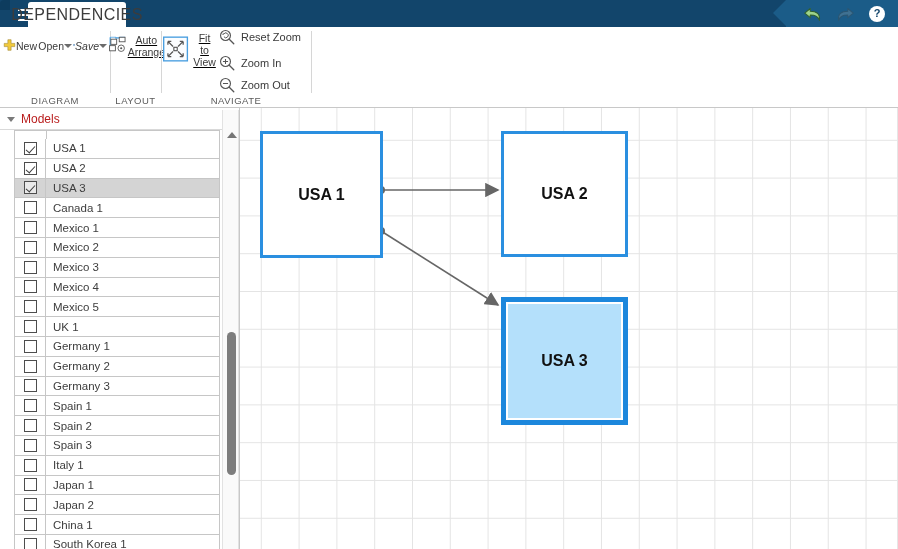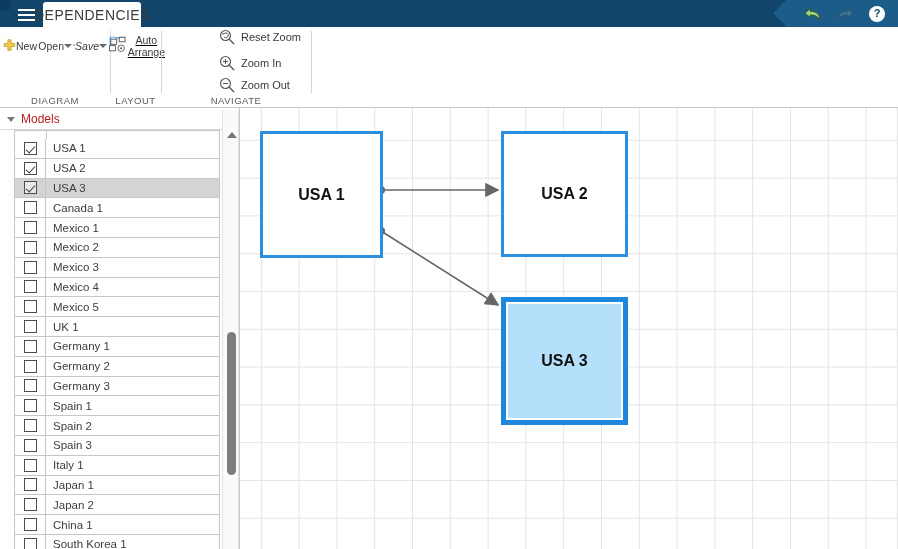--- a/index.html
+++ b/index.html
@@ -17,24 +17,24 @@
     position:absolute;left:0;top:0;width:898px;height:27px;
     background:#12456b;
   }
   .hamburger{
     position:absolute;left:10px;top:5px;width:32px;height:20px;
     display:flex;flex-direction:column;justify-content:center;align-items:center;gap:3px;
     cursor:pointer;
   }
   .hamburger i{display:block;width:17px;height:2px;background:#ffffff;}
   .tab{
-    position:absolute;left:43px;top:2px;height:25px;width:98px;
+    position:absolute;left:28px;top:2px;height:25px;width:98px;
     background:#ffffff;border-radius:3px 3px 0 0;
     display:flex;align-items:center;justify-content:center;
-    font-size:14px;letter-spacing:.45px;color:#3c3c3c;cursor:pointer;
+    font-size:16px;letter-spacing:.45px;color:#3c3c3c;cursor:pointer;
   }
   .tl-corner{
     position:absolute;left:0;top:0;width:10px;height:10px;background:#0d3c5e;
     border-top-left-radius:4px;
   }
   .qat{
     position:absolute;right:0;top:0;height:27px;width:120px;
     display:flex;align-items:center;justify-content:flex-end;gap:10px;padding-right:10px;
     box-sizing:border-box;
   }
@@ -269,20 +269,34 @@
           <span>Auto</span><br>
           <span>Arrange</span>
         </span>
       </div>
       <div class="rlabel">LAYOUT</div>
     </div>
 
     <div class="rdiv" style="left:161px;"></div>
 
     <div class="rgroup" style="left:162px;width:148px;">
+      <div class="rbtn rbtn-wide" style="left:0px;">
+        <svg class="ico" viewBox="0 0 32 32">
+          <rect x="2" y="2" width="28" height="28" fill="#fbfdff" stroke="#4a9fe0" stroke-width="1.6"></rect>
+          <path d="M7 7 L13 13 M7 7 v4 M7 7 h4" stroke="#555" stroke-width="1.5" fill="none"></path>
+          <path d="M25 7 L19 13 M25 7 v4 M25 7 h-4" stroke="#555" stroke-width="1.5" fill="none"></path>
+          <path d="M7 25 L13 19 M7 25 v-4 M7 25 h4" stroke="#555" stroke-width="1.5" fill="none"></path>
+          <path d="M25 25 L19 19 M25 25 v-4 M25 25 h-4" stroke="#555" stroke-width="1.5" fill="none"></path>
+          <rect x="14" y="14" width="4" height="4" fill="none" stroke="#555" stroke-width="1.3"></rect>
+        </svg>
+        <span class="cap">
+          <span>Fit</span><br>
+          <span>to View</span>
+        </span>
+      </div>
 
       <div class="navitem" style="left:56px;top:0;">
         <svg width="18" height="18" viewBox="0 0 24 24">
           <circle cx="10" cy="10" r="6.6" fill="none" stroke="#555" stroke-width="1.5"></circle>
           <path d="M15 15 L21 21" stroke="#555" stroke-width="1.8" stroke-linecap="round"></path>
           <path d="M7.5 8.5 a3.2 3.2 0 1 1 .4 3.2" fill="none" stroke="#555" stroke-width="1.3"></path>
           <path d="M7.2 6.3 l.6 2.4 l-2.4 .2 z" fill="#555"></path>
         </svg>
         <span class="cap">Reset Zoom</span>
       </div>

